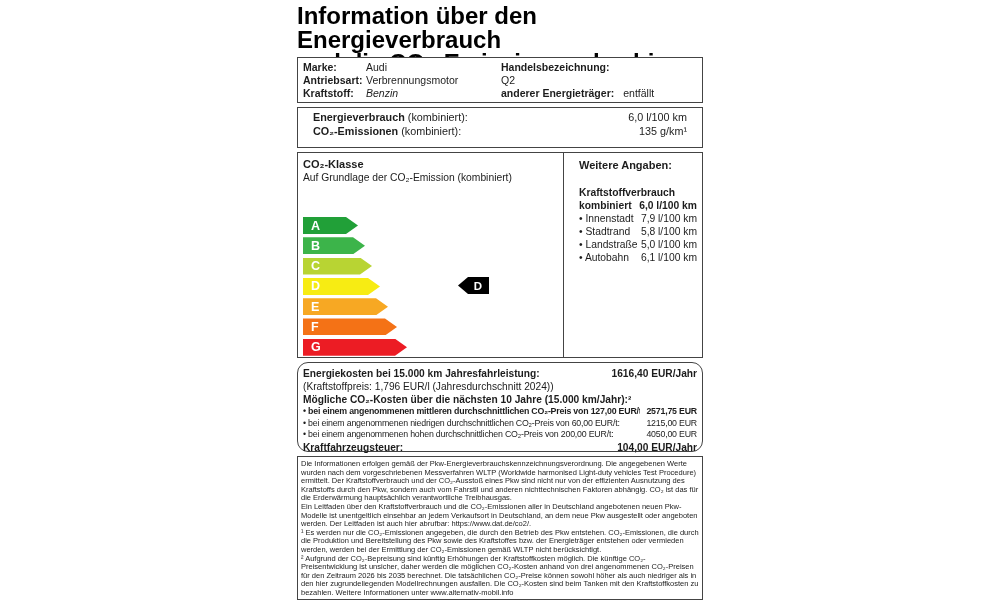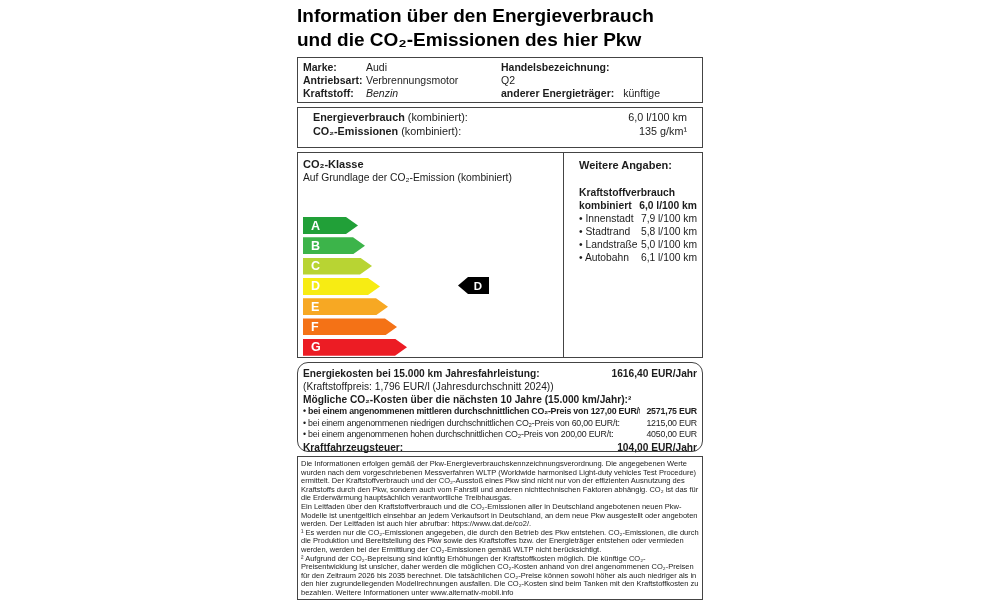--- a/index.html
+++ b/index.html
@@ -1,19 +1,19 @@
 <!DOCTYPE html>
 <html><head>
 <meta charset="utf-8">
 <style>
   * { margin:0; padding:0; box-sizing:border-box; }
   html,body { width:1000px; height:600px; background:#fff; font-family:"Liberation Sans", sans-serif; color:#1c1c1c; }
   .page { position:relative; width:1000px; height:600px; background:#fff; overflow:hidden; }
 
-  .title { position:absolute; left:297px; top:4px; width:420px; font-size:19px; font-weight:bold; line-height:23.5px; color:#000; }
+  .title { position:absolute; left:297px; top:4px; width:420px; font-size:24px; font-weight:bold; line-height:23.5px; color:#000; }
 
   .box { position:absolute; left:297px; width:406px; border:1.5px solid #444; background:#fff; }
 
   .bold { font-weight:bold; }
   .italic { font-style:italic; }
 
   
   .box1 { top:57px; height:46px; padding:3px 5px; font-size:10.5px; }
   .b1-row { line-height:13.2px; white-space:nowrap; }
   .b1-label { display:inline-block; width:63px; font-weight:bold; }
@@ -74,21 +74,21 @@
         <span class="b1-label">Antriebsart:</span><span>Verbrennungsmotor</span>
       </div>
       <div class="b1-row">
         <span class="b1-label">Kraftstoff:</span><span class="italic">Benzin</span>
       </div>
     </div>
     <div class="b1-right">
       <div class="b1-row bold">Handelsbezeichnung:</div>
       <div class="b1-row">Q2</div>
       <div class="b1-row">
-        <span class="bold">anderer Energieträger:</span><span class="b1-val2">künftige</span>
+        <span class="bold">anderer Energieträger:</span><span class="b1-val2">entfällt</span>
       </div>
     </div>
   </div>
 
   <div class="box box2">
     <div class="b2-row">
       <span><span class="bold">Energieverbrauch</span><span> (kombiniert):</span></span>
       <span>6,0 l/100 km</span>
     </div>
     <div class="b2-row">

